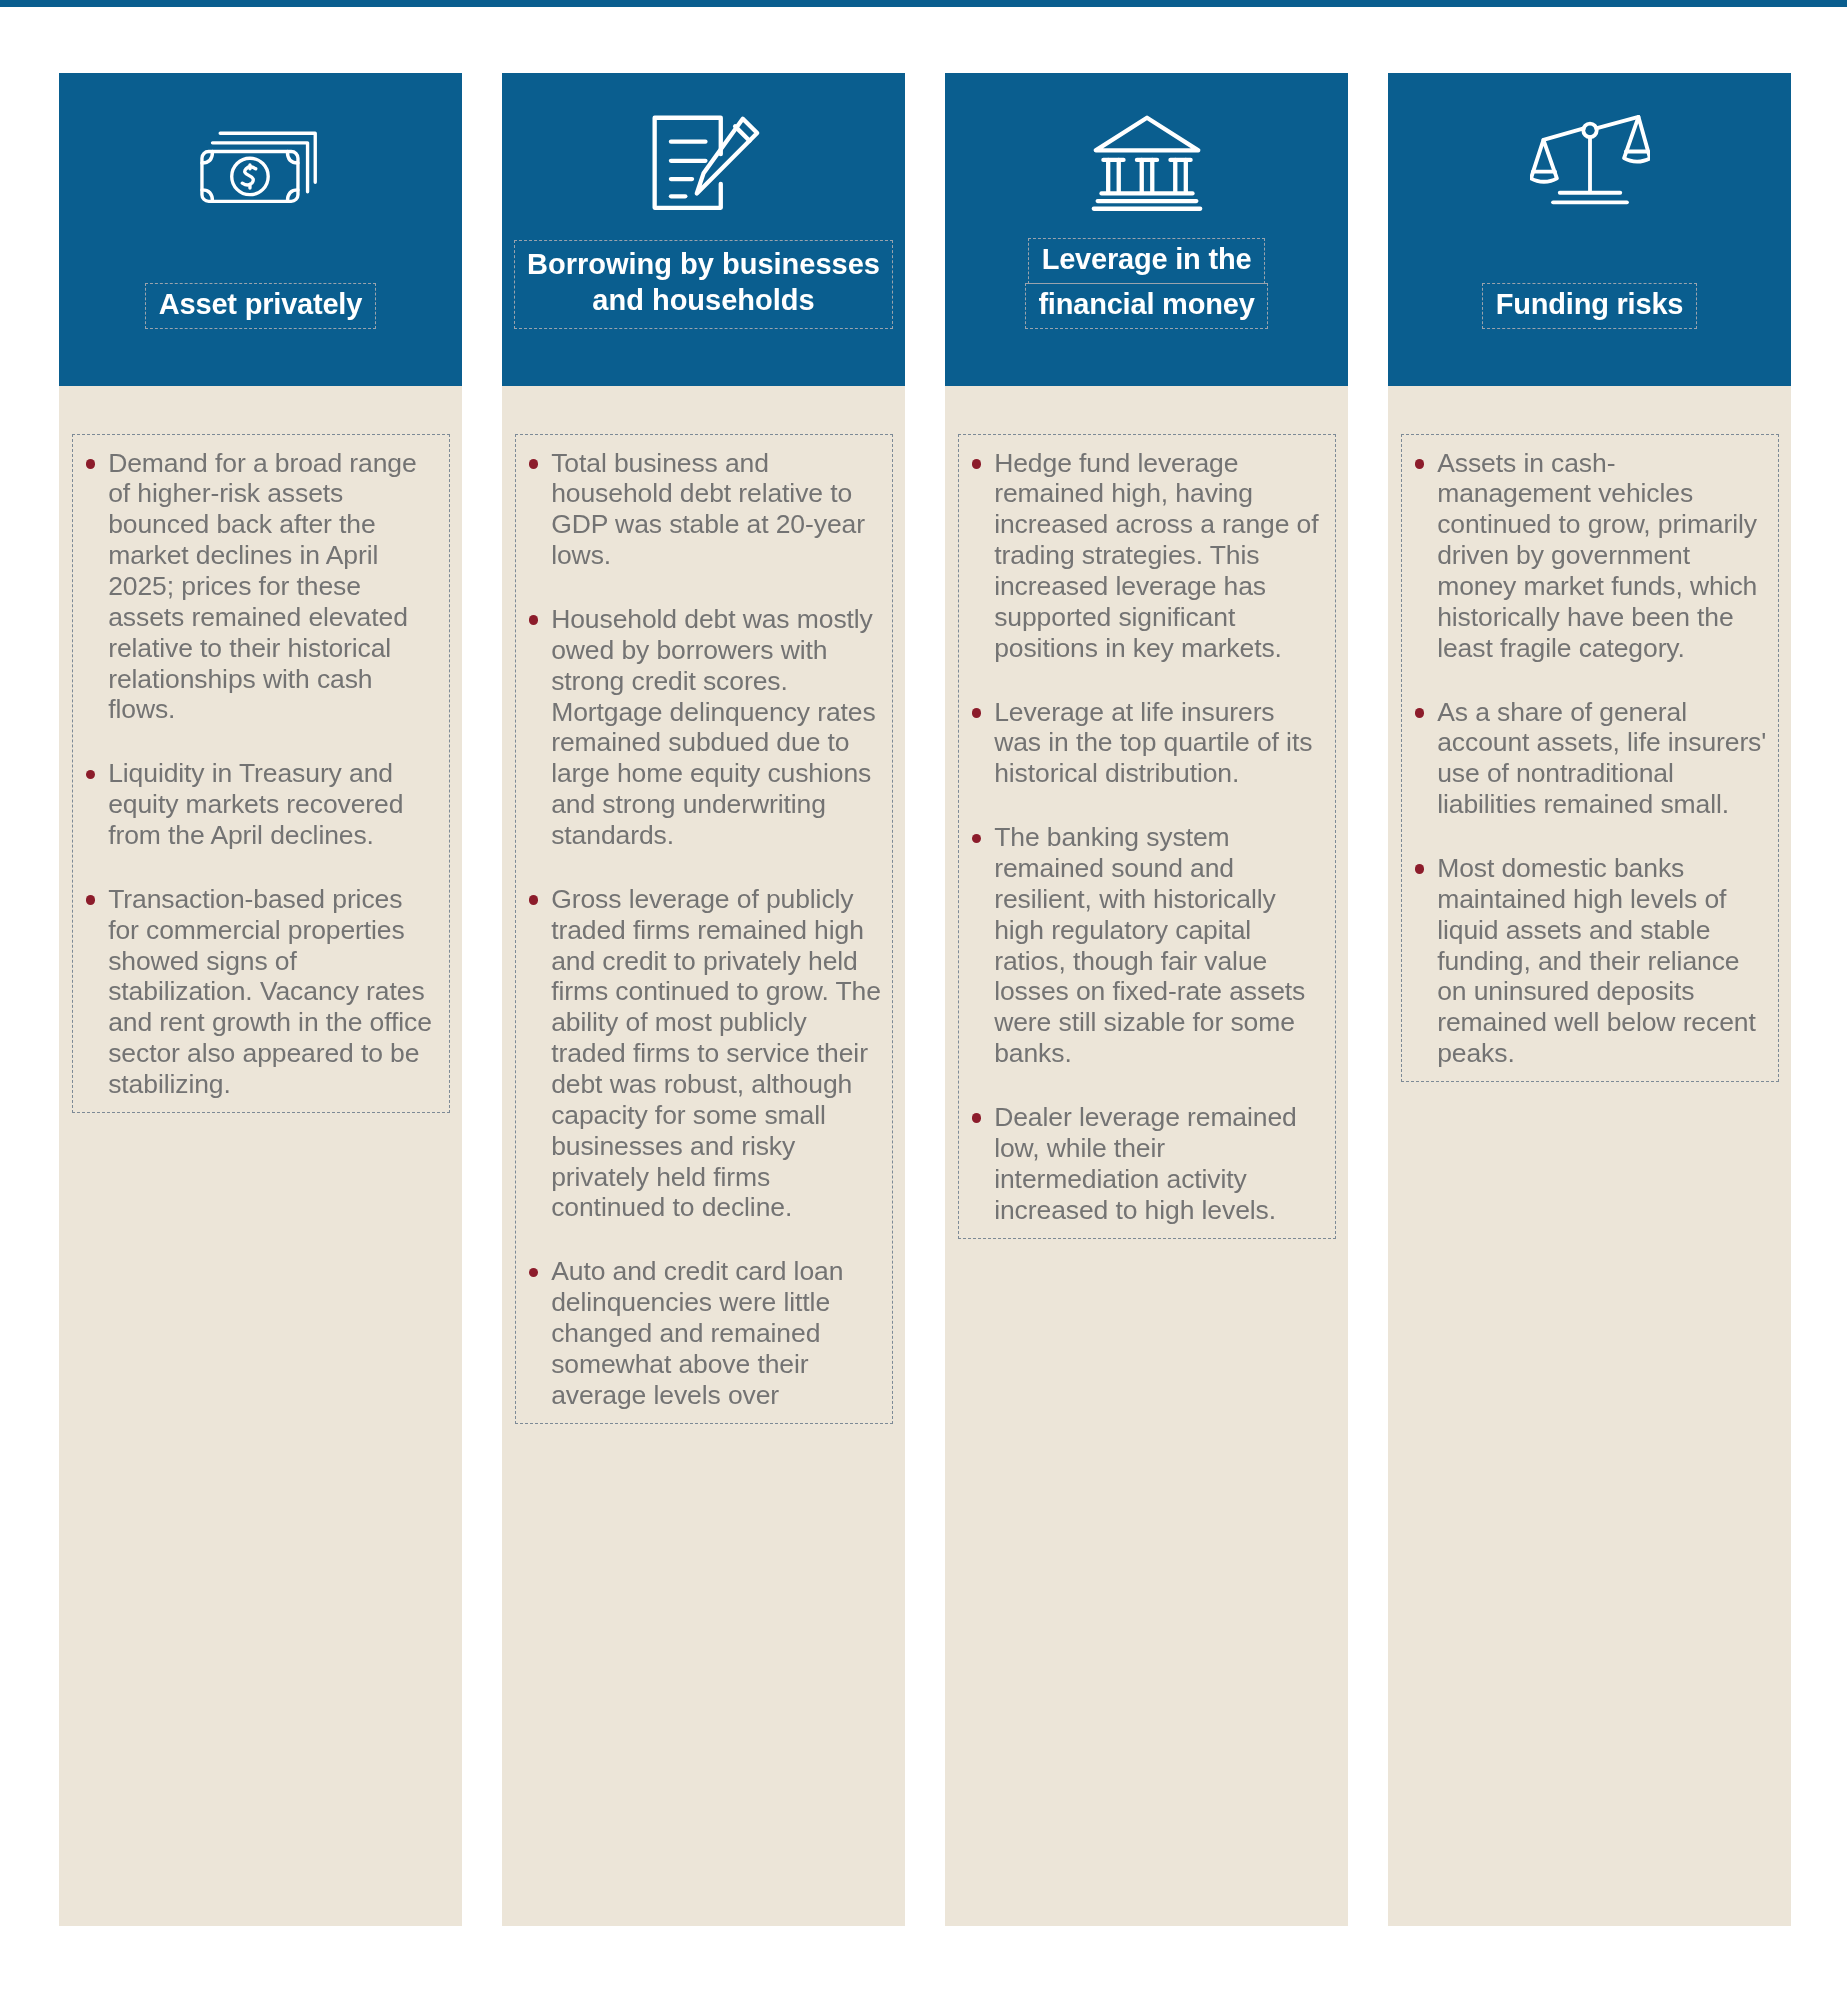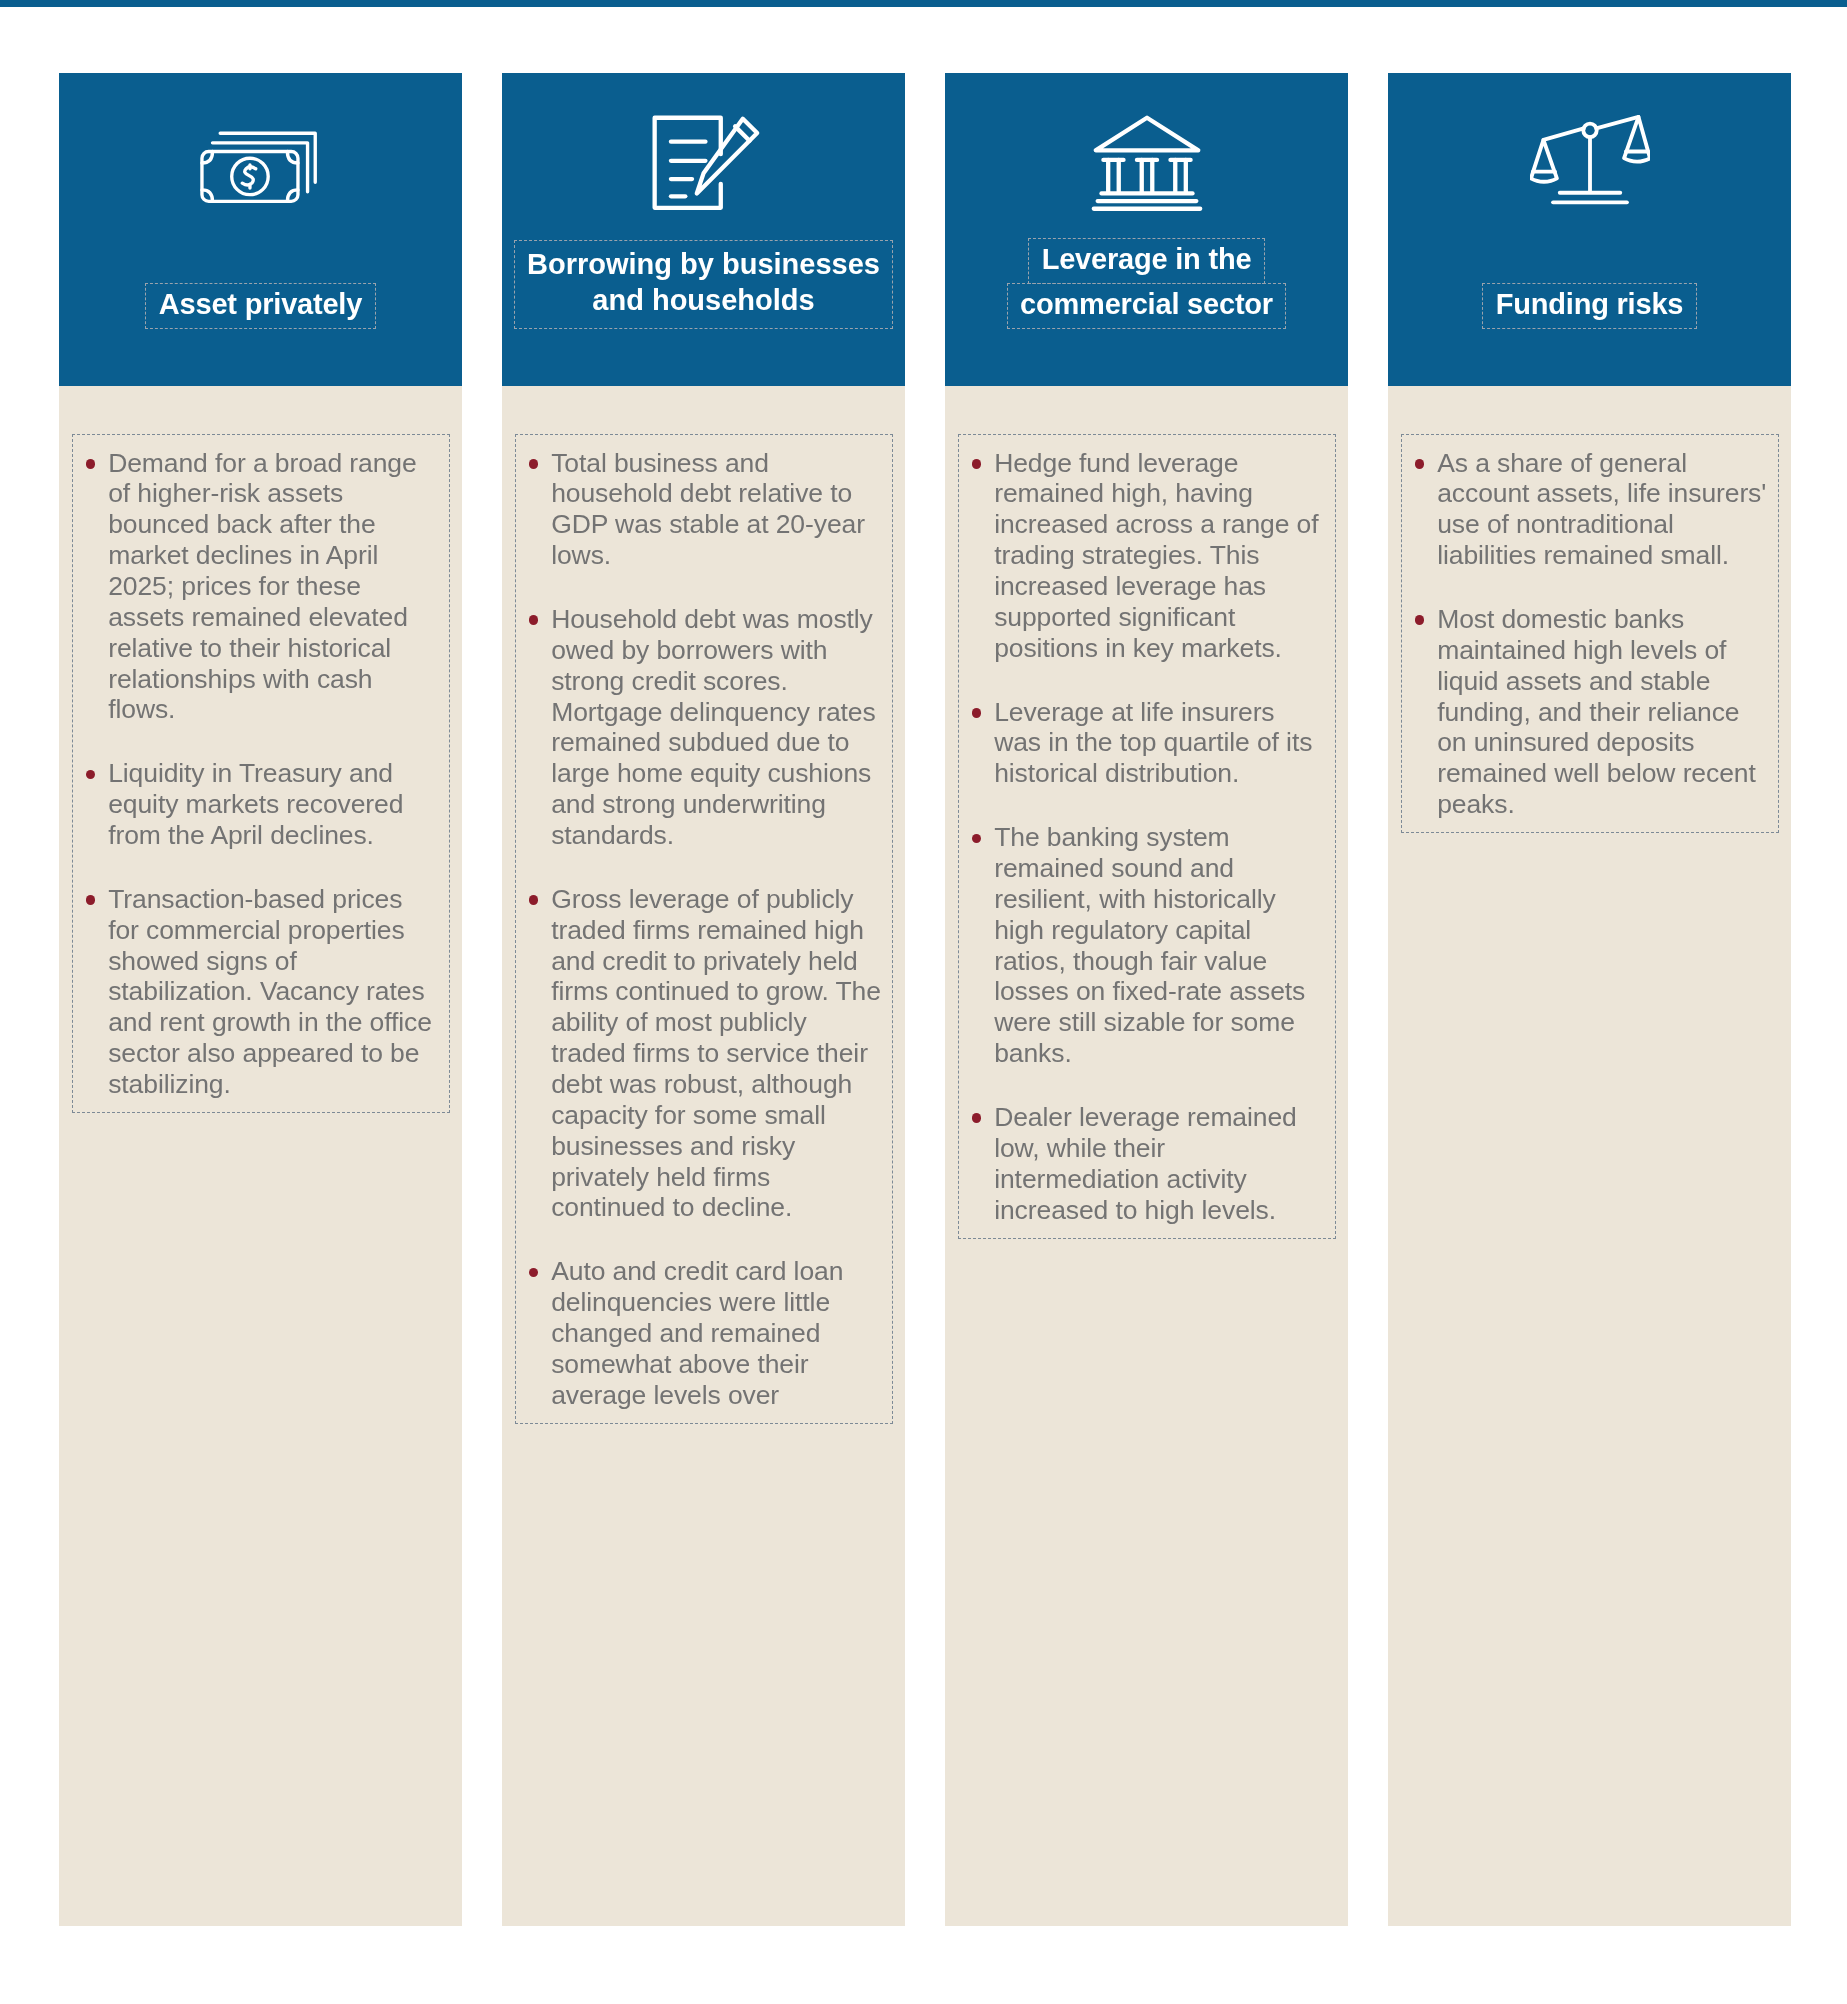--- a/index.html
+++ b/index.html
@@ -205,21 +205,21 @@
           <path d="M44 100 V168 M66 100 V168"></path>
           <path d="M114 100 V168 M136 100 V168"></path>
           <path d="M184 100 V168 M206 100 V168"></path>
           <path d="M30 170 H220"></path>
           <path d="M22 186 H228"></path>
           <path d="M14 202 H236"></path>
         </svg>
       </div>
       <div class="title-wrap">
         <span class="title-line">Leverage in the</span>
-        <span class="title-line">commercial sector</span>
+        <span class="title-line">financial money</span>
       </div>
     </div>
     <div class="card-body">
       <div class="bullet-box">
         <ul class="bullets">
           <li>Hedge fund leverage remained high, having increased across a range of trading strategies. This increased leverage has supported significant positions in key markets.</li>
           <li>Leverage at life insurers was in the top quartile of its historical distribution.</li>
           <li>The banking system remained sound and resilient, with historically high regulatory capital ratios, though fair value losses on fixed-rate assets were still sizable for some banks.</li>
           <li>Dealer leverage remained low, while their intermediation activity increased to high levels.</li>
         </ul>
@@ -242,20 +242,21 @@
           <path d="M200 86 H246"></path>
         </svg>
       </div>
       <div class="title-wrap">
         <span class="title-line">Funding risks</span>
       </div>
     </div>
     <div class="card-body">
       <div class="bullet-box">
         <ul class="bullets">
+          <li>Assets in cash-management vehicles continued to grow, primarily driven by government money market funds, which historically have been the least fragile category.</li>
           <li>As a share of general account assets, life insurers' use of nontraditional liabilities remained small.</li>
           <li>Most domestic banks maintained high levels of liquid assets and stable funding, and their reliance on uninsured deposits remained well below recent peaks.</li>
         </ul>
       </div>
     </div>
   </div>
 
 </div>
 
 

